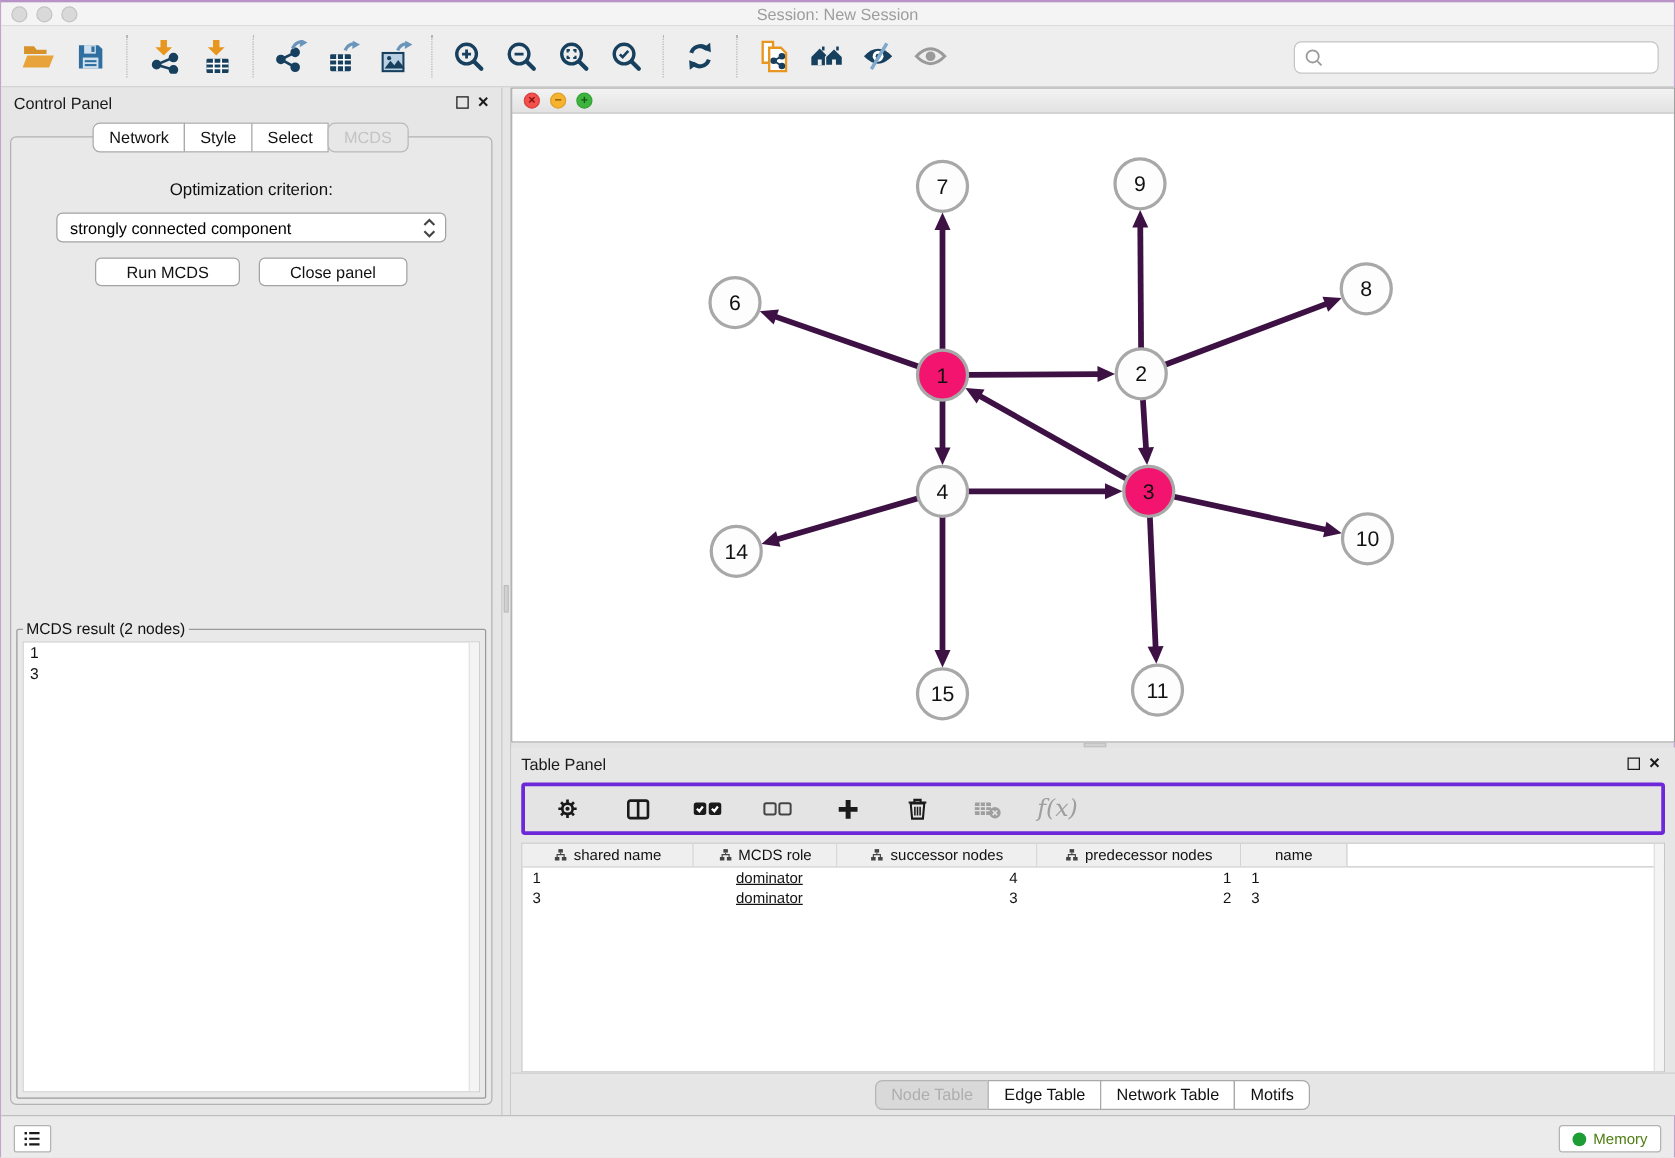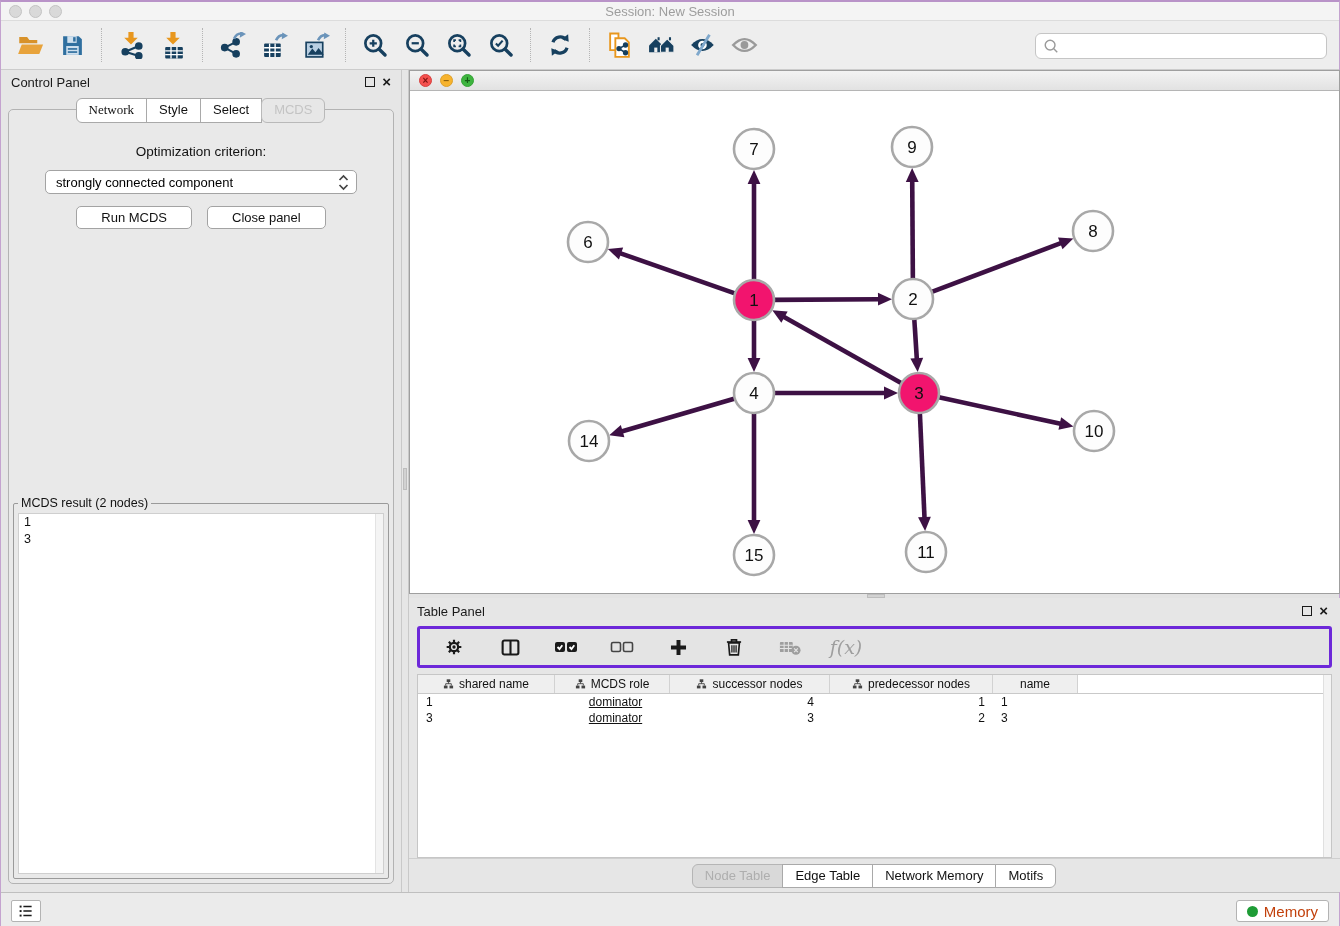--- a/index.html
+++ b/index.html
@@ -25,21 +25,21 @@
 
   
   .control-panel { position:absolute; left:0; top:0; width:400px; height:822px; background:#e6e6e6; }
   .cp-header { position:absolute; left:0; top:0; width:100%; height:24px; display:flex; align-items:center; padding:0 10px; }
   .panel-title { font-size:13px; color:#1a1a1a; }
   .panel-controls { margin-left:auto; display:flex; align-items:center; gap:7px; }
   .float-box { width:10px; height:10px; border:1.6px solid #1a1a1a; display:inline-block; }
   .close-x { font-size:15px; font-weight:bold; color:#1a1a1a; line-height:10px; }
   .cp-tabs { position:absolute; left:0; top:28px; width:100%; display:flex; justify-content:center; z-index:3; }
   .tab { font-size:13px; padding:3px 12px 4px; background:#fff; border:1px solid #a9a9a9; margin-left:-1px; color:#111; }
-  .tab.first { border-radius:6px 0 0 6px;font-family:Liberation Serif, serif; }
+  .tab.first { border-radius:6px 0 0 6px; }
   .tab.active-dim { background:#e7e7e7; color:#c4c4c4; border-radius:6px; border-color:#b9b9b9; }
   .cp-content { position:absolute; left:7px; right:7px; top:39px; bottom:8px; background:#e9e9e9; border:1px solid #b3b3b3; border-radius:5px; z-index:1; }
   .opt-label { margin-top:34px; text-align:center; font-size:13.5px; color:#111; }
   .opt-select { width:312px; height:24px; margin:11px auto 0; background:#fff; border:1px solid #a3a3a3; border-radius:5px; display:flex; align-items:center; padding:0 6px 0 10px; font-size:13px; }
   .opt-select .spacer { flex:1; }
   .btn-row { display:flex; justify-content:center; gap:15px; margin-top:12px; }
   .aqua-btn { height:23px; padding:0 24px; background:#fff; border:1px solid #a3a3a3; border-radius:5px; font-size:13px; display:flex; align-items:center; color:#111; }
   .result-fieldset { position:absolute; left:4px; right:4px; top:386px; bottom:4px; border:1px solid #9a9a9a; border-radius:2px; }
   .result-fieldset legend { font-size:12.5px; margin-left:4px; padding:0 3px; color:#111; }
   .result-box { position:absolute; left:4px; right:4px; top:3px; bottom:4px; background:#fff; border:1px solid #cfcfcf; overflow:hidden; }
@@ -81,21 +81,21 @@
   .ar { text-align:right; padding-right:16px; }
   .ar2 { text-align:right; padding-right:8px; }
   .tbl-scroll { position:absolute; right:0; top:0; bottom:0; width:8px; background:#f4f4f4; border-left:1px solid #e0e0e0; }
   .tp-tabs-strip { position:absolute; left:0; bottom:0; width:100%; height:34px; border-top:1px solid #cfcfcf; display:flex; align-items:center; justify-content:center; background:#e6e6e6; }
   .tab.last { border-radius:0 6px 6px 0; }
   .tab.sel-dim { background:#d9d9d9; color:#aeaeae; border-radius:6px 0 0 6px; border-color:#b5b5b5; }
 
   
   .statusbar { position:absolute; left:0; top:890px; width:100%; height:36px; background:#ebebeb; border-top:1px solid #bfbfbf; }
   .list-btn { position:absolute; left:10px; top:7px; width:30px; height:22px; background:#fff; border:1px solid #b3b3b3; border-radius:2px; display:flex; align-items:center; justify-content:center; }
-  .memory-btn { position:absolute; right:10px; top:7px; height:22px; padding:0 10px; background:#fff; border:1px solid #b3b3b3; border-radius:3px; display:flex; align-items:center; gap:6px; font-size:15px; color:#c2410c; }
+  .memory-btn { position:absolute; right:10px; top:7px; height:22px; padding:0 10px; background:#fff; border:1px solid #b3b3b3; border-radius:3px; display:flex; align-items:center; gap:6px; font-size:12px; color:#4d7c0f; }
   .mem-dot { width:11px; height:11px; border-radius:50%; background:#1e9c36; }
 
   svg { display:block; }
 </style>
 </head>
 <body>
 
 <div class="window">
 
   <div class="titlebar">
@@ -490,21 +490,21 @@
             <div class="tbl-cell al2" style="width:115px">dominator</div>
             <div class="tbl-cell ar" style="width:160px">3</div>
             <div class="tbl-cell ar2" style="width:163px">2</div>
             <div class="tbl-cell al" style="width:85px">3</div>
           </div>
           <div class="tbl-scroll"></div>
         </div>
         <div class="tp-tabs-strip">
           <span class="tab sel-dim">Node Table</span>
           <span class="tab">Edge Table</span>
-          <span class="tab">Network Memory</span>
+          <span class="tab">Network Table</span>
           <span class="tab last">Motifs</span>
         </div>
       </div>
     </div>
   </div>
 
   <div class="statusbar">
     <div class="list-btn">
       <svg width="18" height="18" viewBox="0 0 24 24">
           <g stroke="#1a1a1a" stroke-width="2.2">

